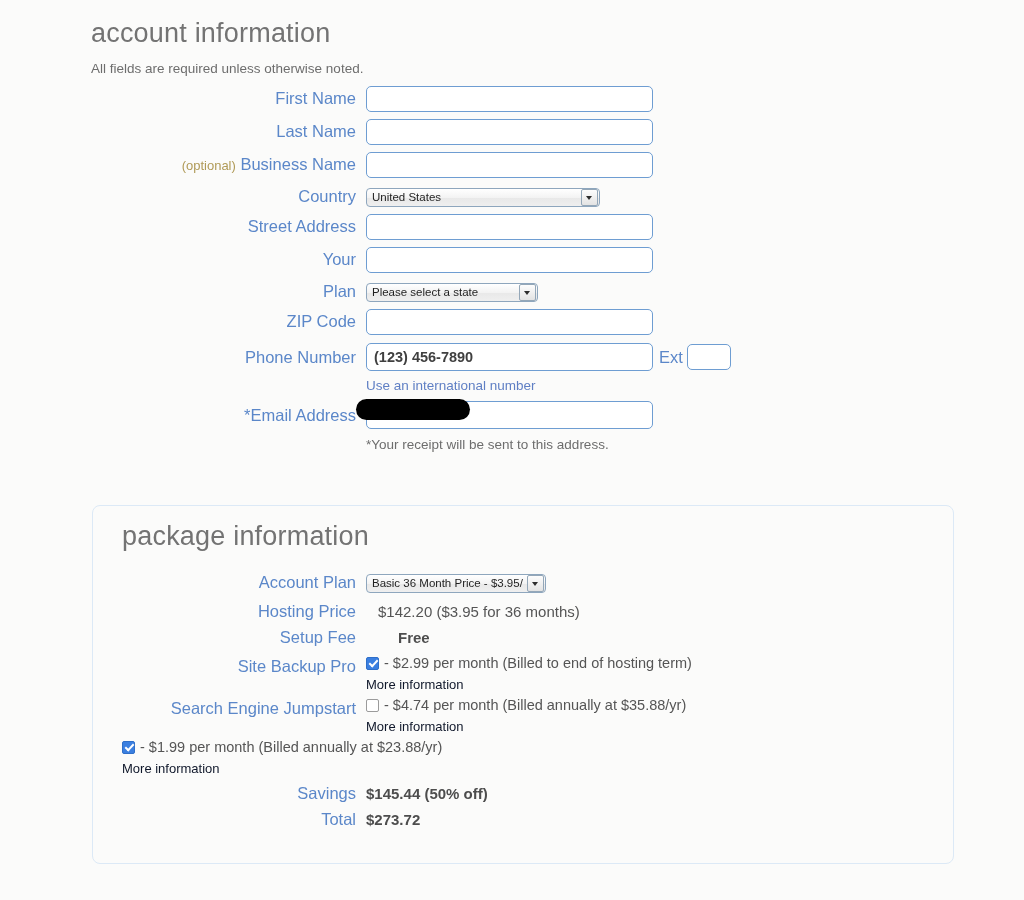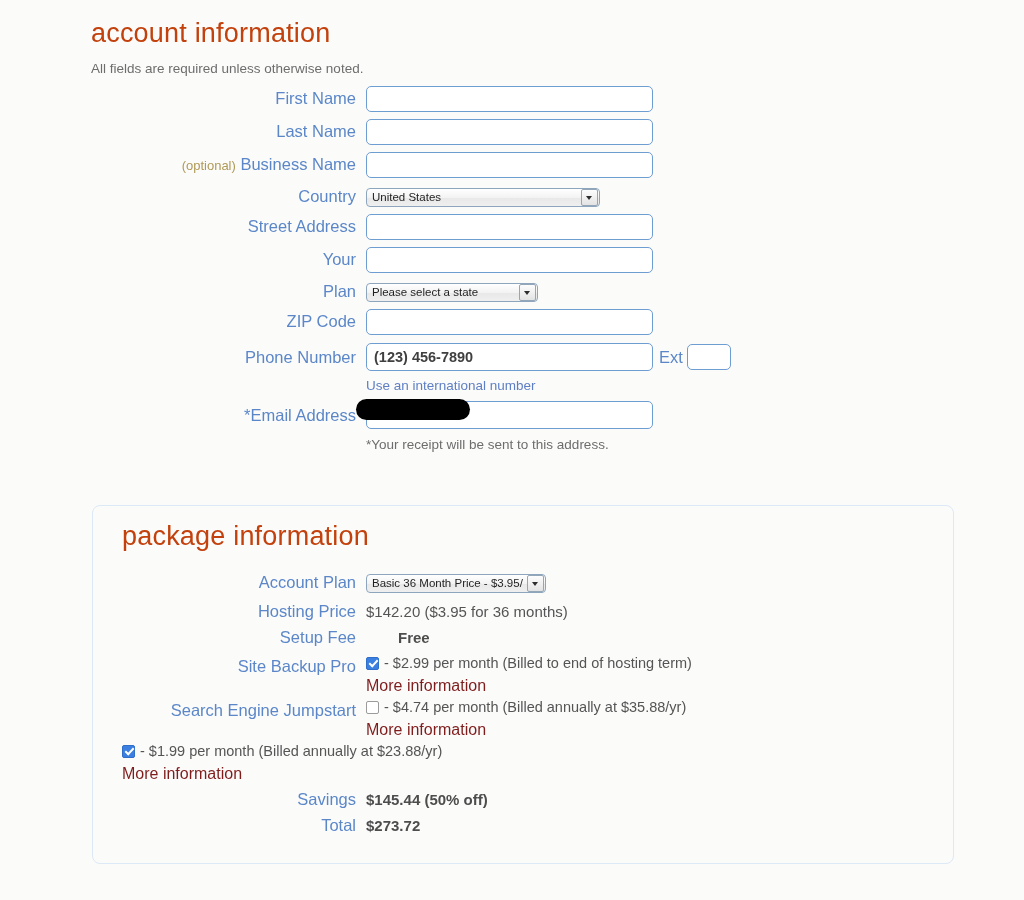--- a/index.html
+++ b/index.html
@@ -13,21 +13,21 @@
     font-family: "Liberation Sans", sans-serif;
     -webkit-font-smoothing: antialiased;
     overflow: hidden;
     position: relative;
   }
 
   
   .section { position: absolute; }
 
   .sec-title {
-    color: #c2410c;
+    color: #737373;
     font-size: 27px;
     font-weight: 400;
     letter-spacing: 0.2px;
     white-space: nowrap;
   }
 
   .sec-note {
     color: #6d6d6d;
     font-size: 13.5px;
     white-space: nowrap;
@@ -142,22 +142,22 @@
   }
 
   .val {
     color: #555555;
     font-size: 15px;
     white-space: nowrap;
   }
   .val.bold { font-weight: 600; color: #4d4d4d; }
 
   .link {
-    color: #7f1d1d;
-    font-size: 16px;
+    color: #0f172a;
+    font-size: 13px;
     white-space: nowrap;
     cursor: pointer;
     text-decoration: none;
   }
 
   input.cb {
     -webkit-appearance: none;
     appearance: none;
     width: 13px;
     height: 13px;
@@ -310,21 +310,21 @@
     <div class="fld selwrap">
       <select class="sel" style="width:180px;">
         <option>Basic 36 Month Price - $3.95/mo.</option>
       </select>
       <span class="arrowbtn"></span>
     </div>
   </div>
 
   <div class="row" style="margin-top:9px;">
     <div class="lbl" style="width:234px;">Hosting Price</div>
-    <div class="val" style="padding-top:1px;">$142.20  ($3.95 for 36 months)</div>
+    <div class="val" style="padding-top:1px;margin-left:12px;">$142.20  ($3.95 for 36 months)</div>
   </div>
 
   <div class="row" style="margin-top:7px;gap:32px;">
     <div class="lbl" style="width:234px;">Setup Fee</div>
     <div class="val bold" style="padding-top:1px;">Free</div>
   </div>
 
   <div class="row" style="margin-top:8px;">
     <div class="lbl" style="width:234px; padding-top:2px;">Site Backup Pro</div>
     <div class="fld">

